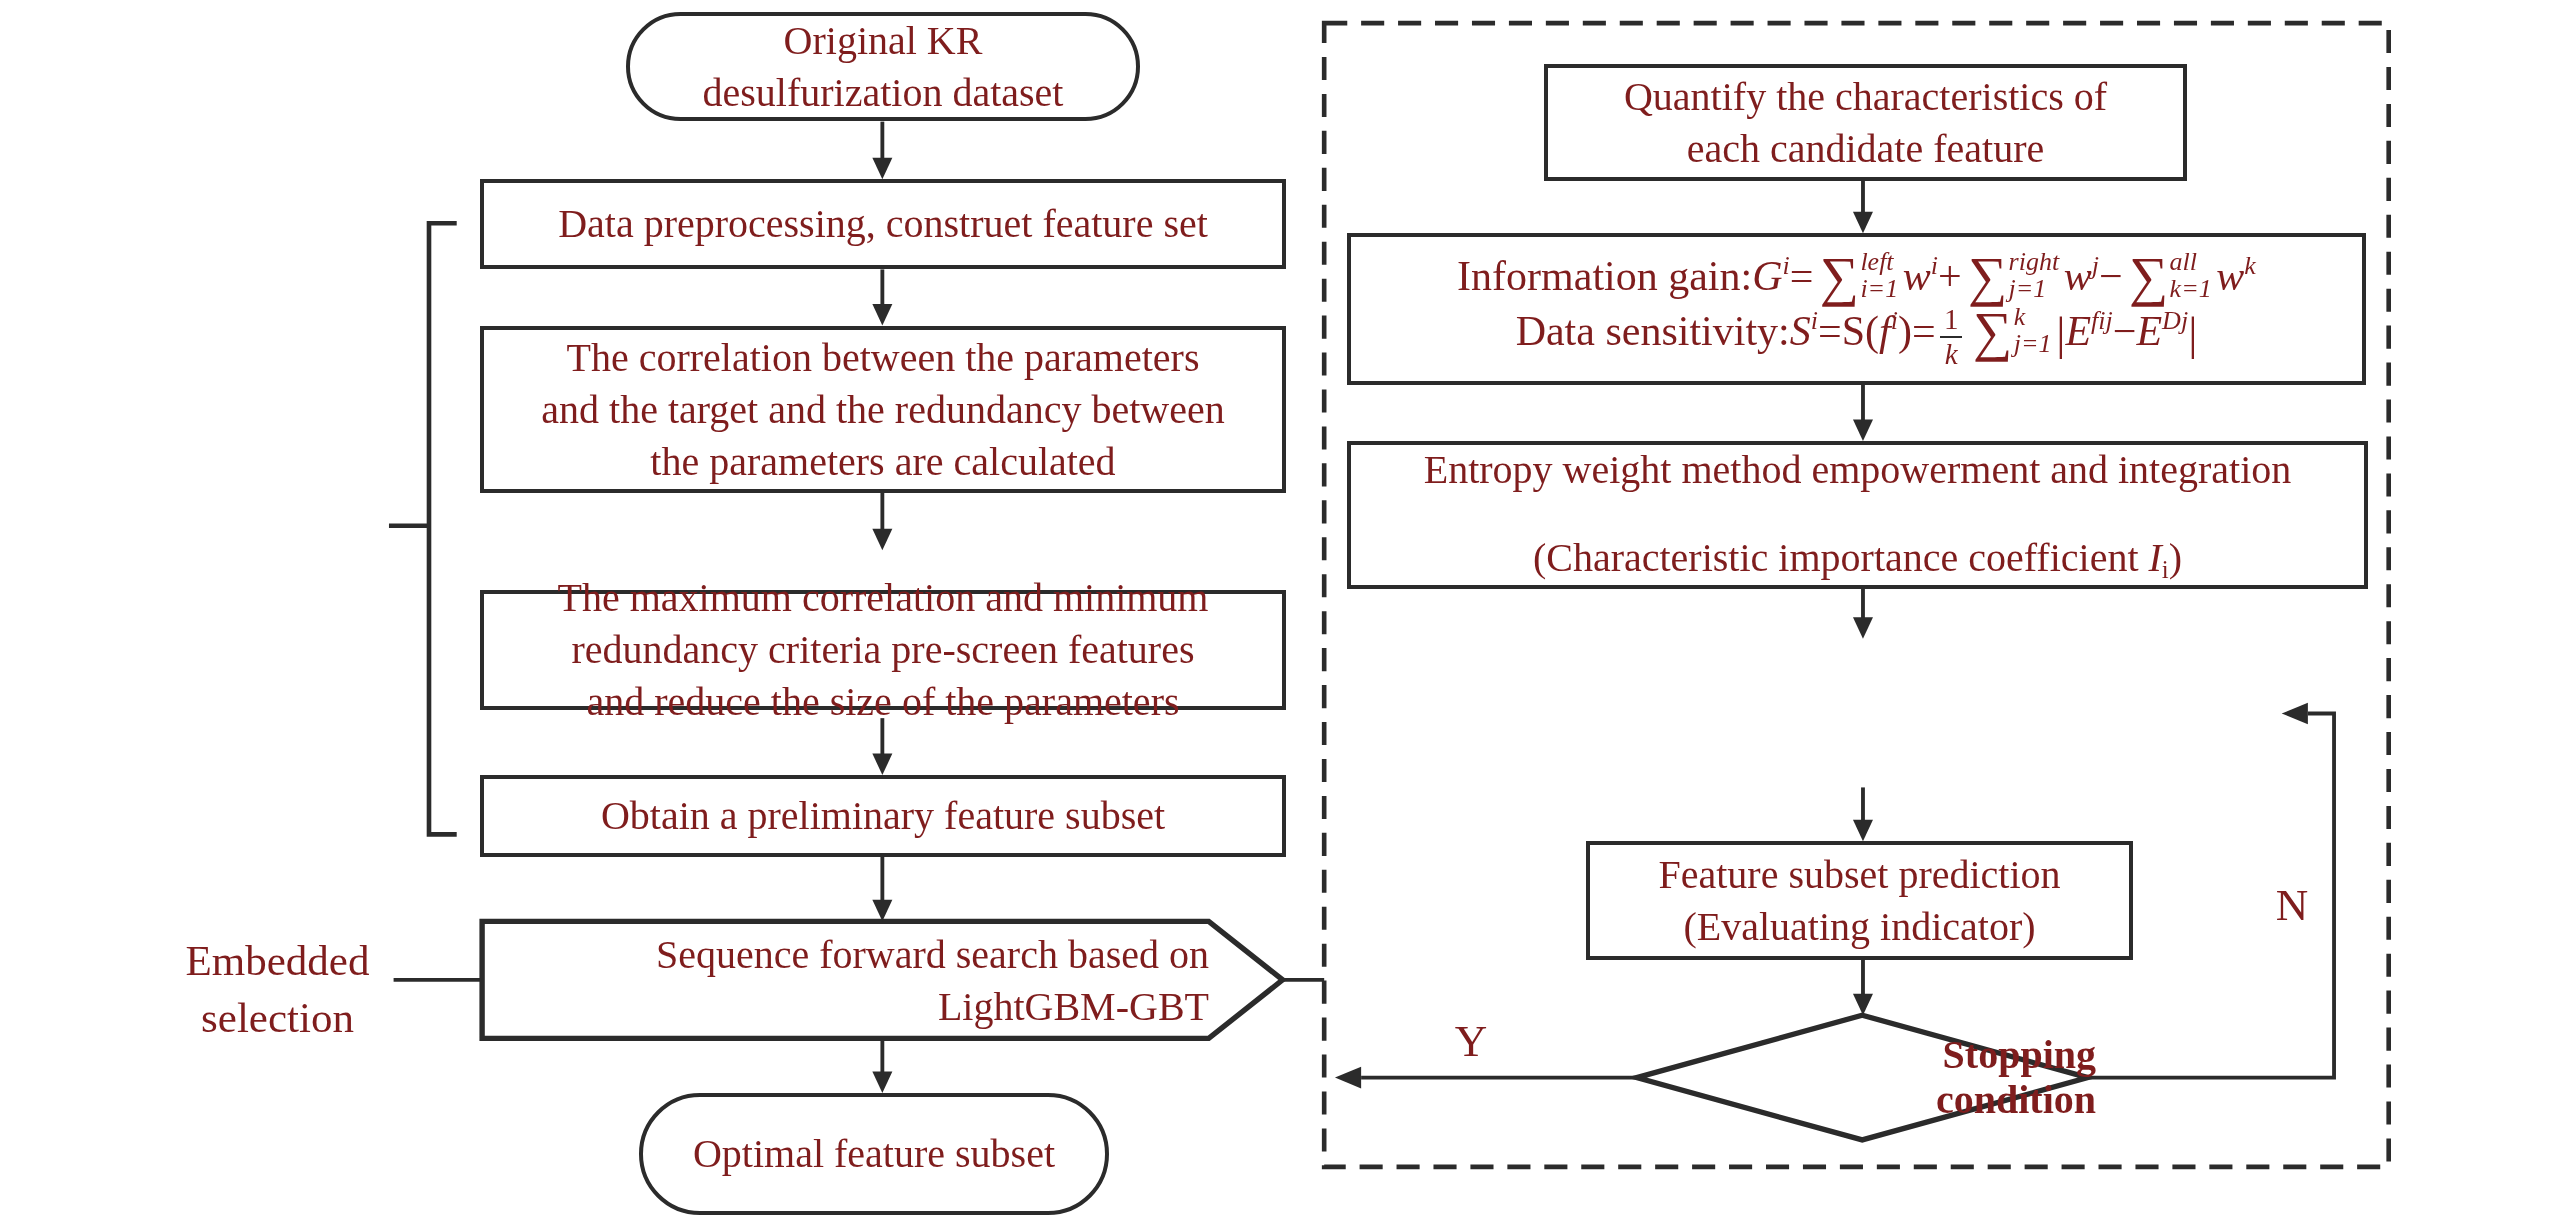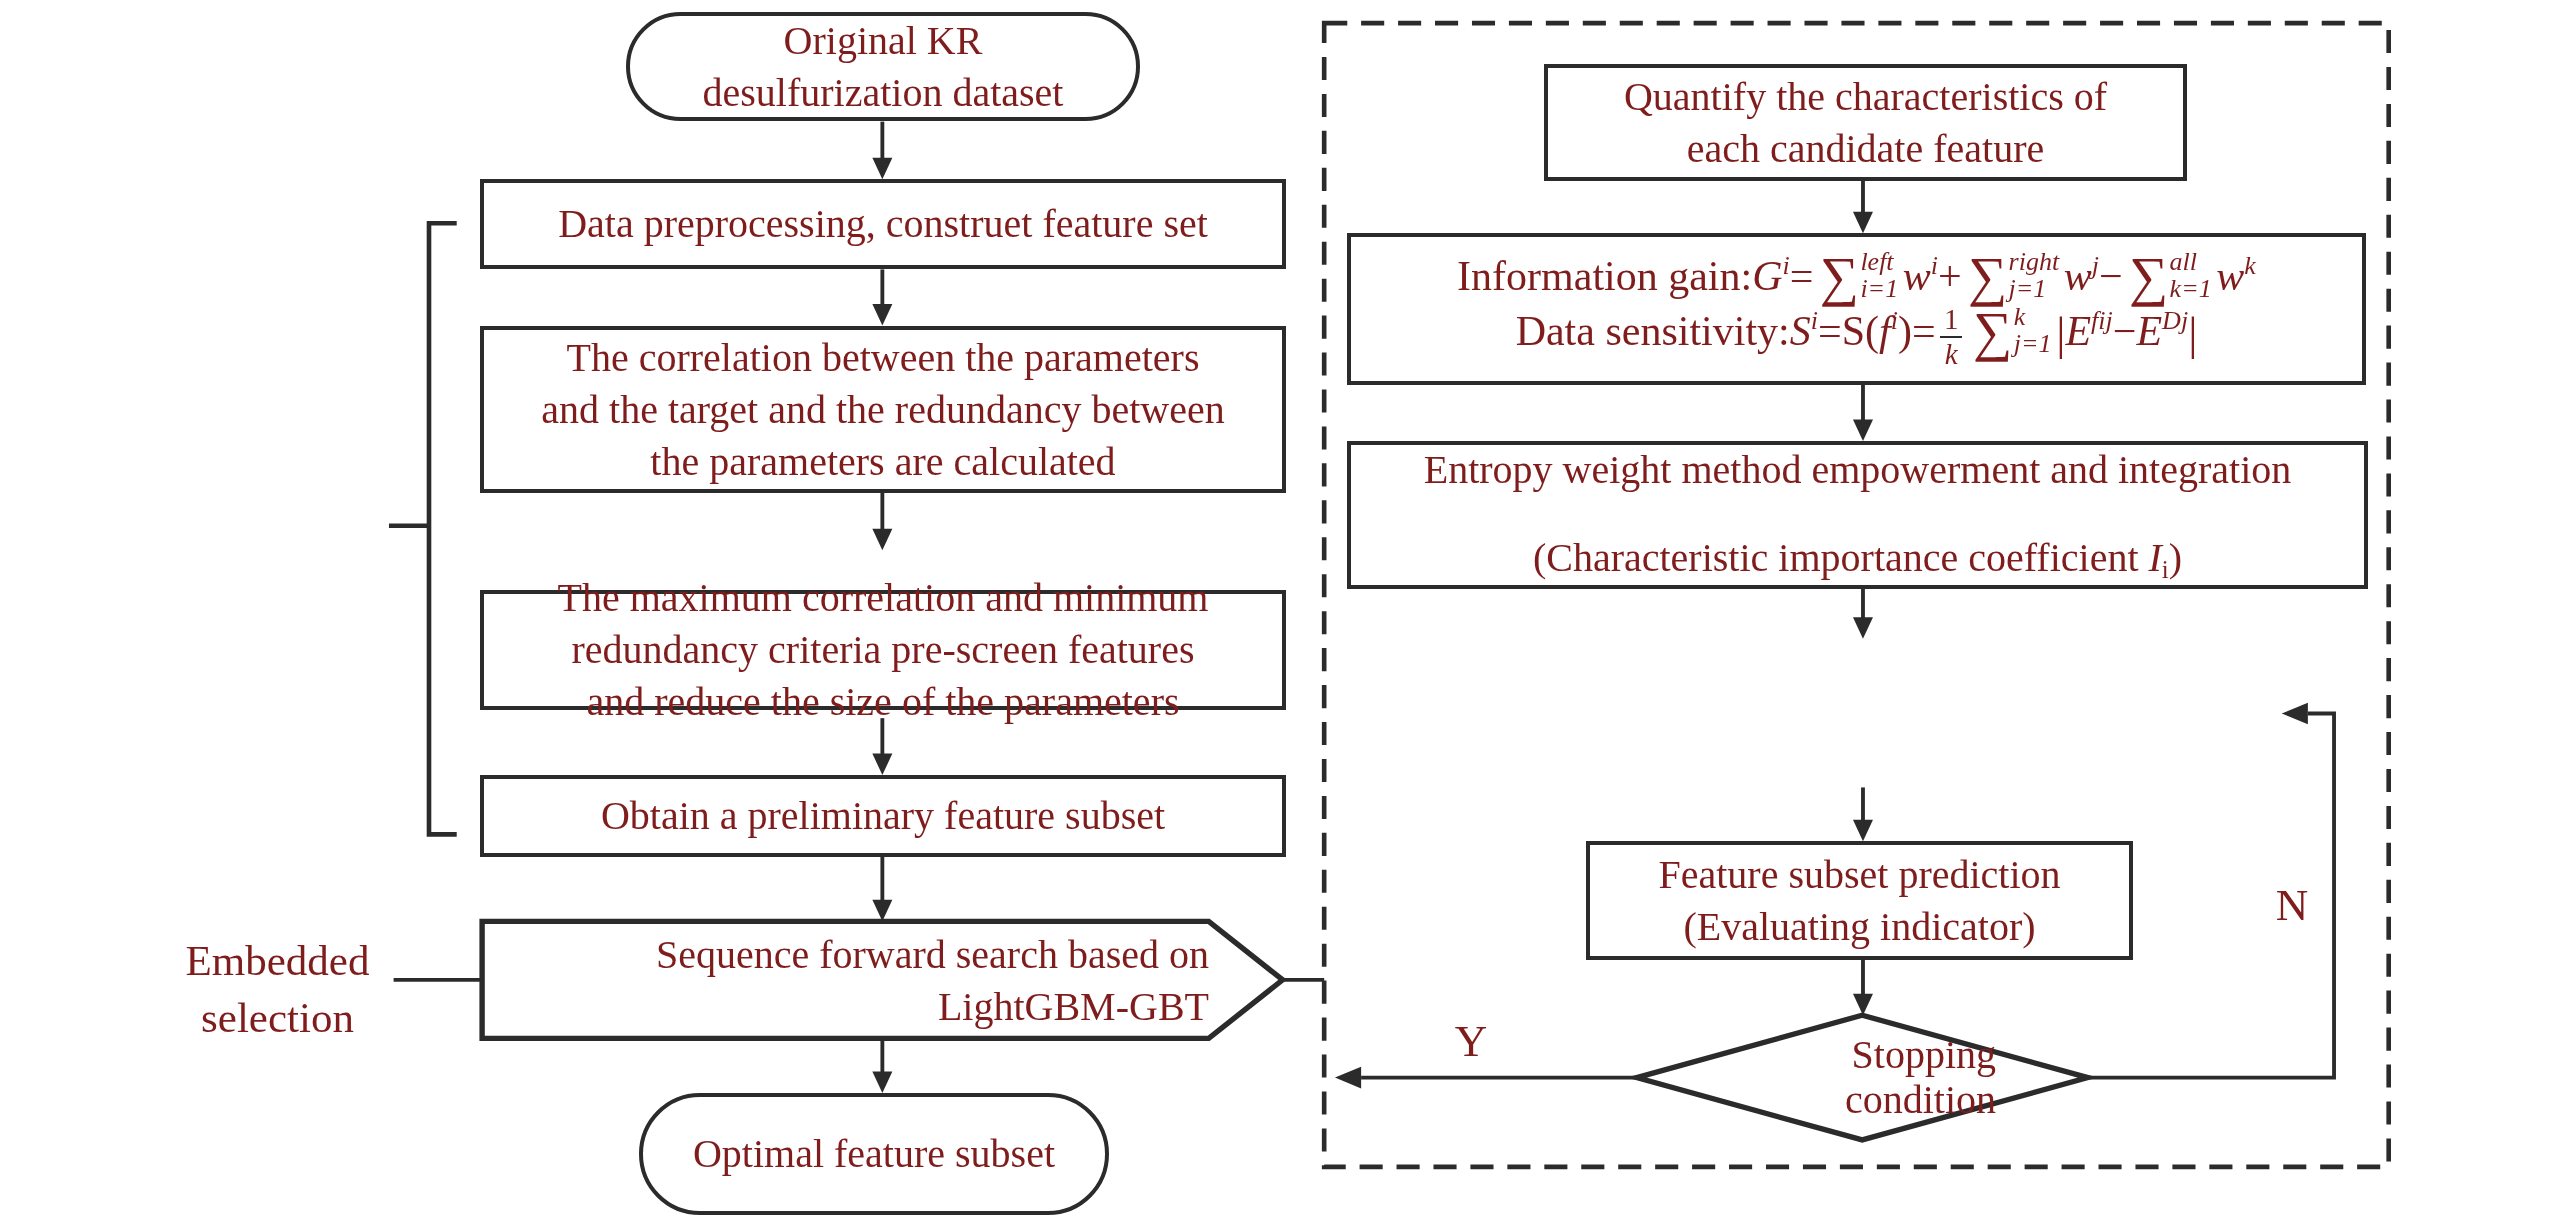--- a/index.html
+++ b/index.html
@@ -26,21 +26,21 @@
   #box3    {left:480px;  top:550px;  width:806px; height:120px;margin-top:40px;}
   #box4    {left:480px;  top:775px; width:806px; height:82px;}
   #pent-txt{left:482px;  top:922px; width:727px;  height:117px;}
   #end     {left:639px;  top:1093px; width:470px;  height:122px;}
   
   #rbox1   {left:1544px; top:64px;   width:643px;  height:117px;}
   #rbox2   {left:1347px; top:233px;  width:1019px; height:152px; font-size:42px;}
   #rbox3   {left:1347px; top:441px;  width:1021px; height:148px;gap:36px;}
   #rbox4   {left:1440px; top:639px;  width:841px; height:149px; line-height:1.19;}
   #rbox5   {left:1586px; top:841px; width:547px;  height:119px;}
-  #dia-txt {left:1688px; top:1030px; width:308px;  height:95px; font-size:40px; line-height:1.12;}
+  #dia-txt {left:1788px; top:1030px; width:308px;  height:95px; font-size:40px; line-height:1.12;font-weight:bold;}
   
   .sidelabel{position:absolute;width:277px;text-align:center;font-size:43px;line-height:1.32;}
   #filtered{left:137px;top:468px;font-weight:700;letter-spacing:0.8px;}
   #embedded{left:139px;top:933px;}
   .branch{position:absolute;width:62px;text-align:center;font-size:45px;}
   #lbl-y{left:1440px;top:1015px;}
   #lbl-n{left:2261px;top:879px;}
   
   .mi{font-style:italic;}
   .sb{font-size:0.62em;font-style:italic;vertical-align:-0.28em;letter-spacing:0;}

